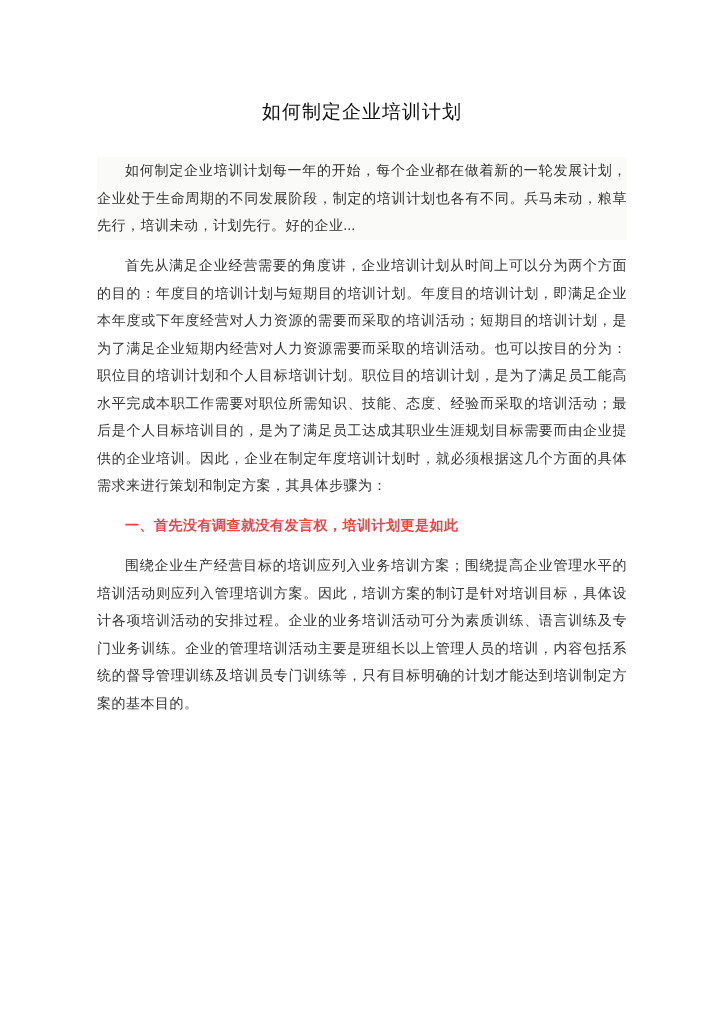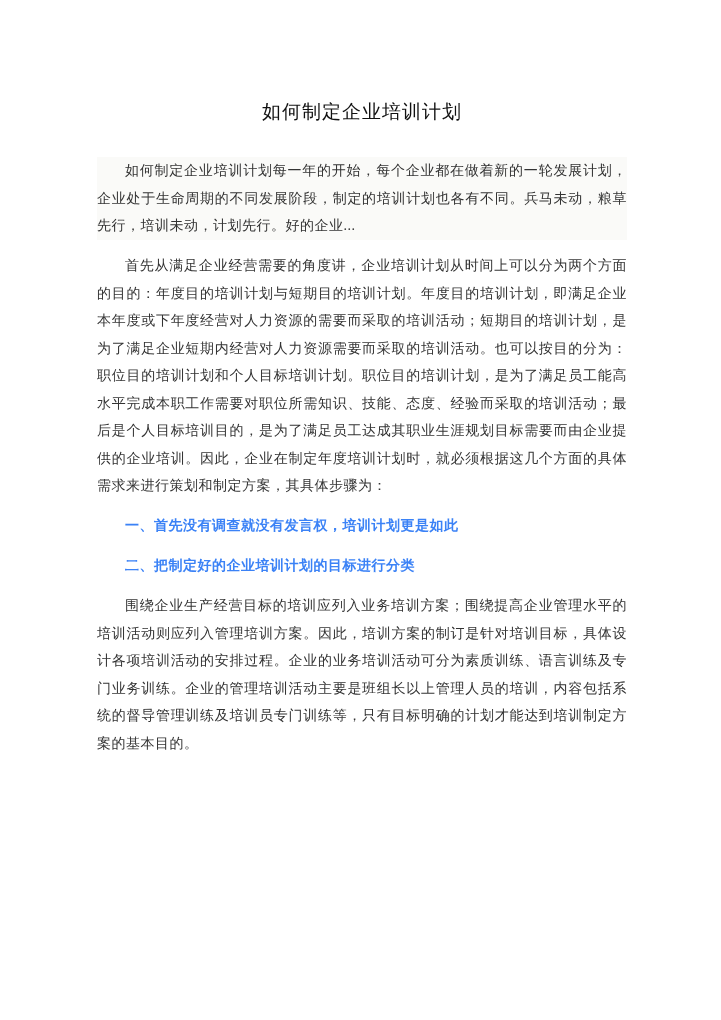--- a/index.html
+++ b/index.html
@@ -36,36 +36,35 @@
     text-indent: 2em;
     text-align: justify;
     color: #333333;
     letter-spacing: 0.5px;
   }
   .para.abstract {
     background: #fafaf8;
   }
   .para.heading {
     font-weight: 700;
-    color: #3b82f6;
+    color: #ef4444;
     text-align: left;
   }
 </style>
 </head>
 <body>
 
 <div class="page">
 
   <h1 class="doc-title">如何制定企业培训计划</h1>
 
   <p class="para abstract">如何制定企业培训计划每一年的开始，每个企业都在做着新的一轮发展计划，企业处于生命周期的不同发展阶段，制定的培训计划也各有不同。兵马未动，粮草先行，培训未动，计划先行。好的企业...</p>
 
 
   <p class="para">首先从满足企业经营需要的角度讲，企业培训计划从时间上可以分为两个方面的目的：年度目的培训计划与短期目的培训计划。年度目的培训计划，即满足企业本年度或下年度经营对人力资源的需要而采取的培训活动；短期目的培训计划，是为了满足企业短期内经营对人力资源需要而采取的培训活动。也可以按目的分为：职位目的培训计划和个人目标培训计划。职位目的培训计划，是为了满足员工能高水平完成本职工作需要对职位所需知识、技能、态度、经验而采取的培训活动；最后是个人目标培训目的，是为了满足员工达成其职业生涯规划目标需要而由企业提供的企业培训。因此，企业在制定年度培训计划时，就必须根据这几个方面的具体需求来进行策划和制定方案，其具体步骤为：</p>
 
   <p class="para heading">一、首先没有调查就没有发言权，培训计划更是如此</p>
 
 
-  <p class="para heading">二、把制定好的企业培训计划的目标进行分类</p>
 
   <p class="para">围绕企业生产经营目标的培训应列入业务培训方案；围绕提高企业管理水平的培训活动则应列入管理培训方案。因此，培训方案的制订是针对培训目标，具体设计各项培训活动的安排过程。企业的业务培训活动可分为素质训练、语言训练及专门业务训练。企业的管理培训活动主要是班组长以上管理人员的培训，内容包括系统的督导管理训练及培训员专门训练等，只有目标明确的计划才能达到培训制定方案的基本目的。</p>
 
 </div>
 
 </body></html>

